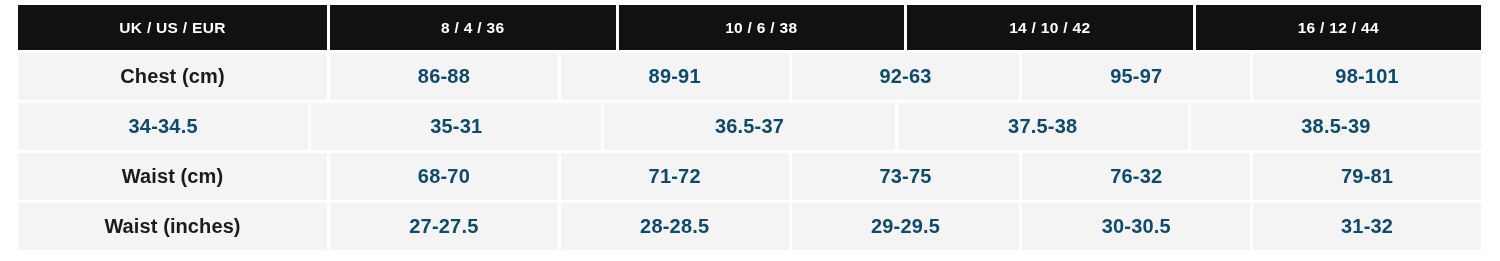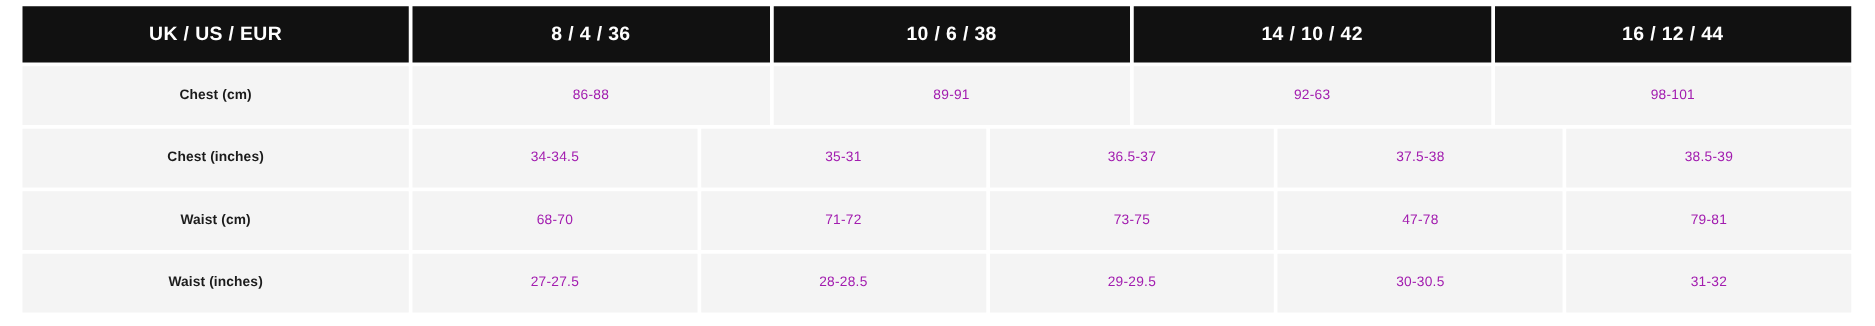--- a/index.html
+++ b/index.html
@@ -60,30 +60,30 @@
     height: 45px;
     font-size: 15.5px;
     font-weight: bold;
     letter-spacing: 0.3px;
   }
 
   
   .chart-row.data .cell {
     background: #f4f4f4;
     height: 47px;
-    font-size: 11px;
+    font-size: 20px;
   }
   .chart-row.data .cell.col-label {
     color: #1b1b1b;
     font-weight: bold;
     letter-spacing: 0.1px;
   }
   .chart-row.data .cell.col-size {
-    color: #a21caf;
-    font-weight: normal;
+    color: #0c4a6e;
+    font-weight: bold;
     letter-spacing: 0.2px;
   }
 </style>
 </head>
 <body>
 
 <div class="size-chart">
 
   <div class="chart-row header">
     <div class="cell col-label">UK / US / EUR</div>
@@ -91,38 +91,38 @@
     <div class="cell col-size">10 / 6 / 38</div>
     <div class="cell col-size">14 / 10 / 42</div>
     <div class="cell col-size">16 / 12 / 44</div>
   </div>
 
   <div class="chart-row data">
     <div class="cell col-label">Chest (cm)</div>
     <div class="cell col-size">86-88</div>
     <div class="cell col-size">89-91</div>
     <div class="cell col-size">92-63</div>
+    <div class="cell col-size">95-97</div>
     <div class="cell col-size">98-101</div>
   </div>
 
   <div class="chart-row data">
-    <div class="cell col-label">Chest (inches)</div>
     <div class="cell col-size">34-34.5</div>
     <div class="cell col-size">35-31</div>
     <div class="cell col-size">36.5-37</div>
     <div class="cell col-size">37.5-38</div>
     <div class="cell col-size">38.5-39</div>
   </div>
 
   <div class="chart-row data">
     <div class="cell col-label">Waist (cm)</div>
     <div class="cell col-size">68-70</div>
     <div class="cell col-size">71-72</div>
     <div class="cell col-size">73-75</div>
-    <div class="cell col-size">47-78</div>
+    <div class="cell col-size">76-32</div>
     <div class="cell col-size">79-81</div>
   </div>
 
   <div class="chart-row data">
     <div class="cell col-label">Waist (inches)</div>
     <div class="cell col-size">27-27.5</div>
     <div class="cell col-size">28-28.5</div>
     <div class="cell col-size">29-29.5</div>
     <div class="cell col-size">30-30.5</div>
     <div class="cell col-size">31-32</div>

